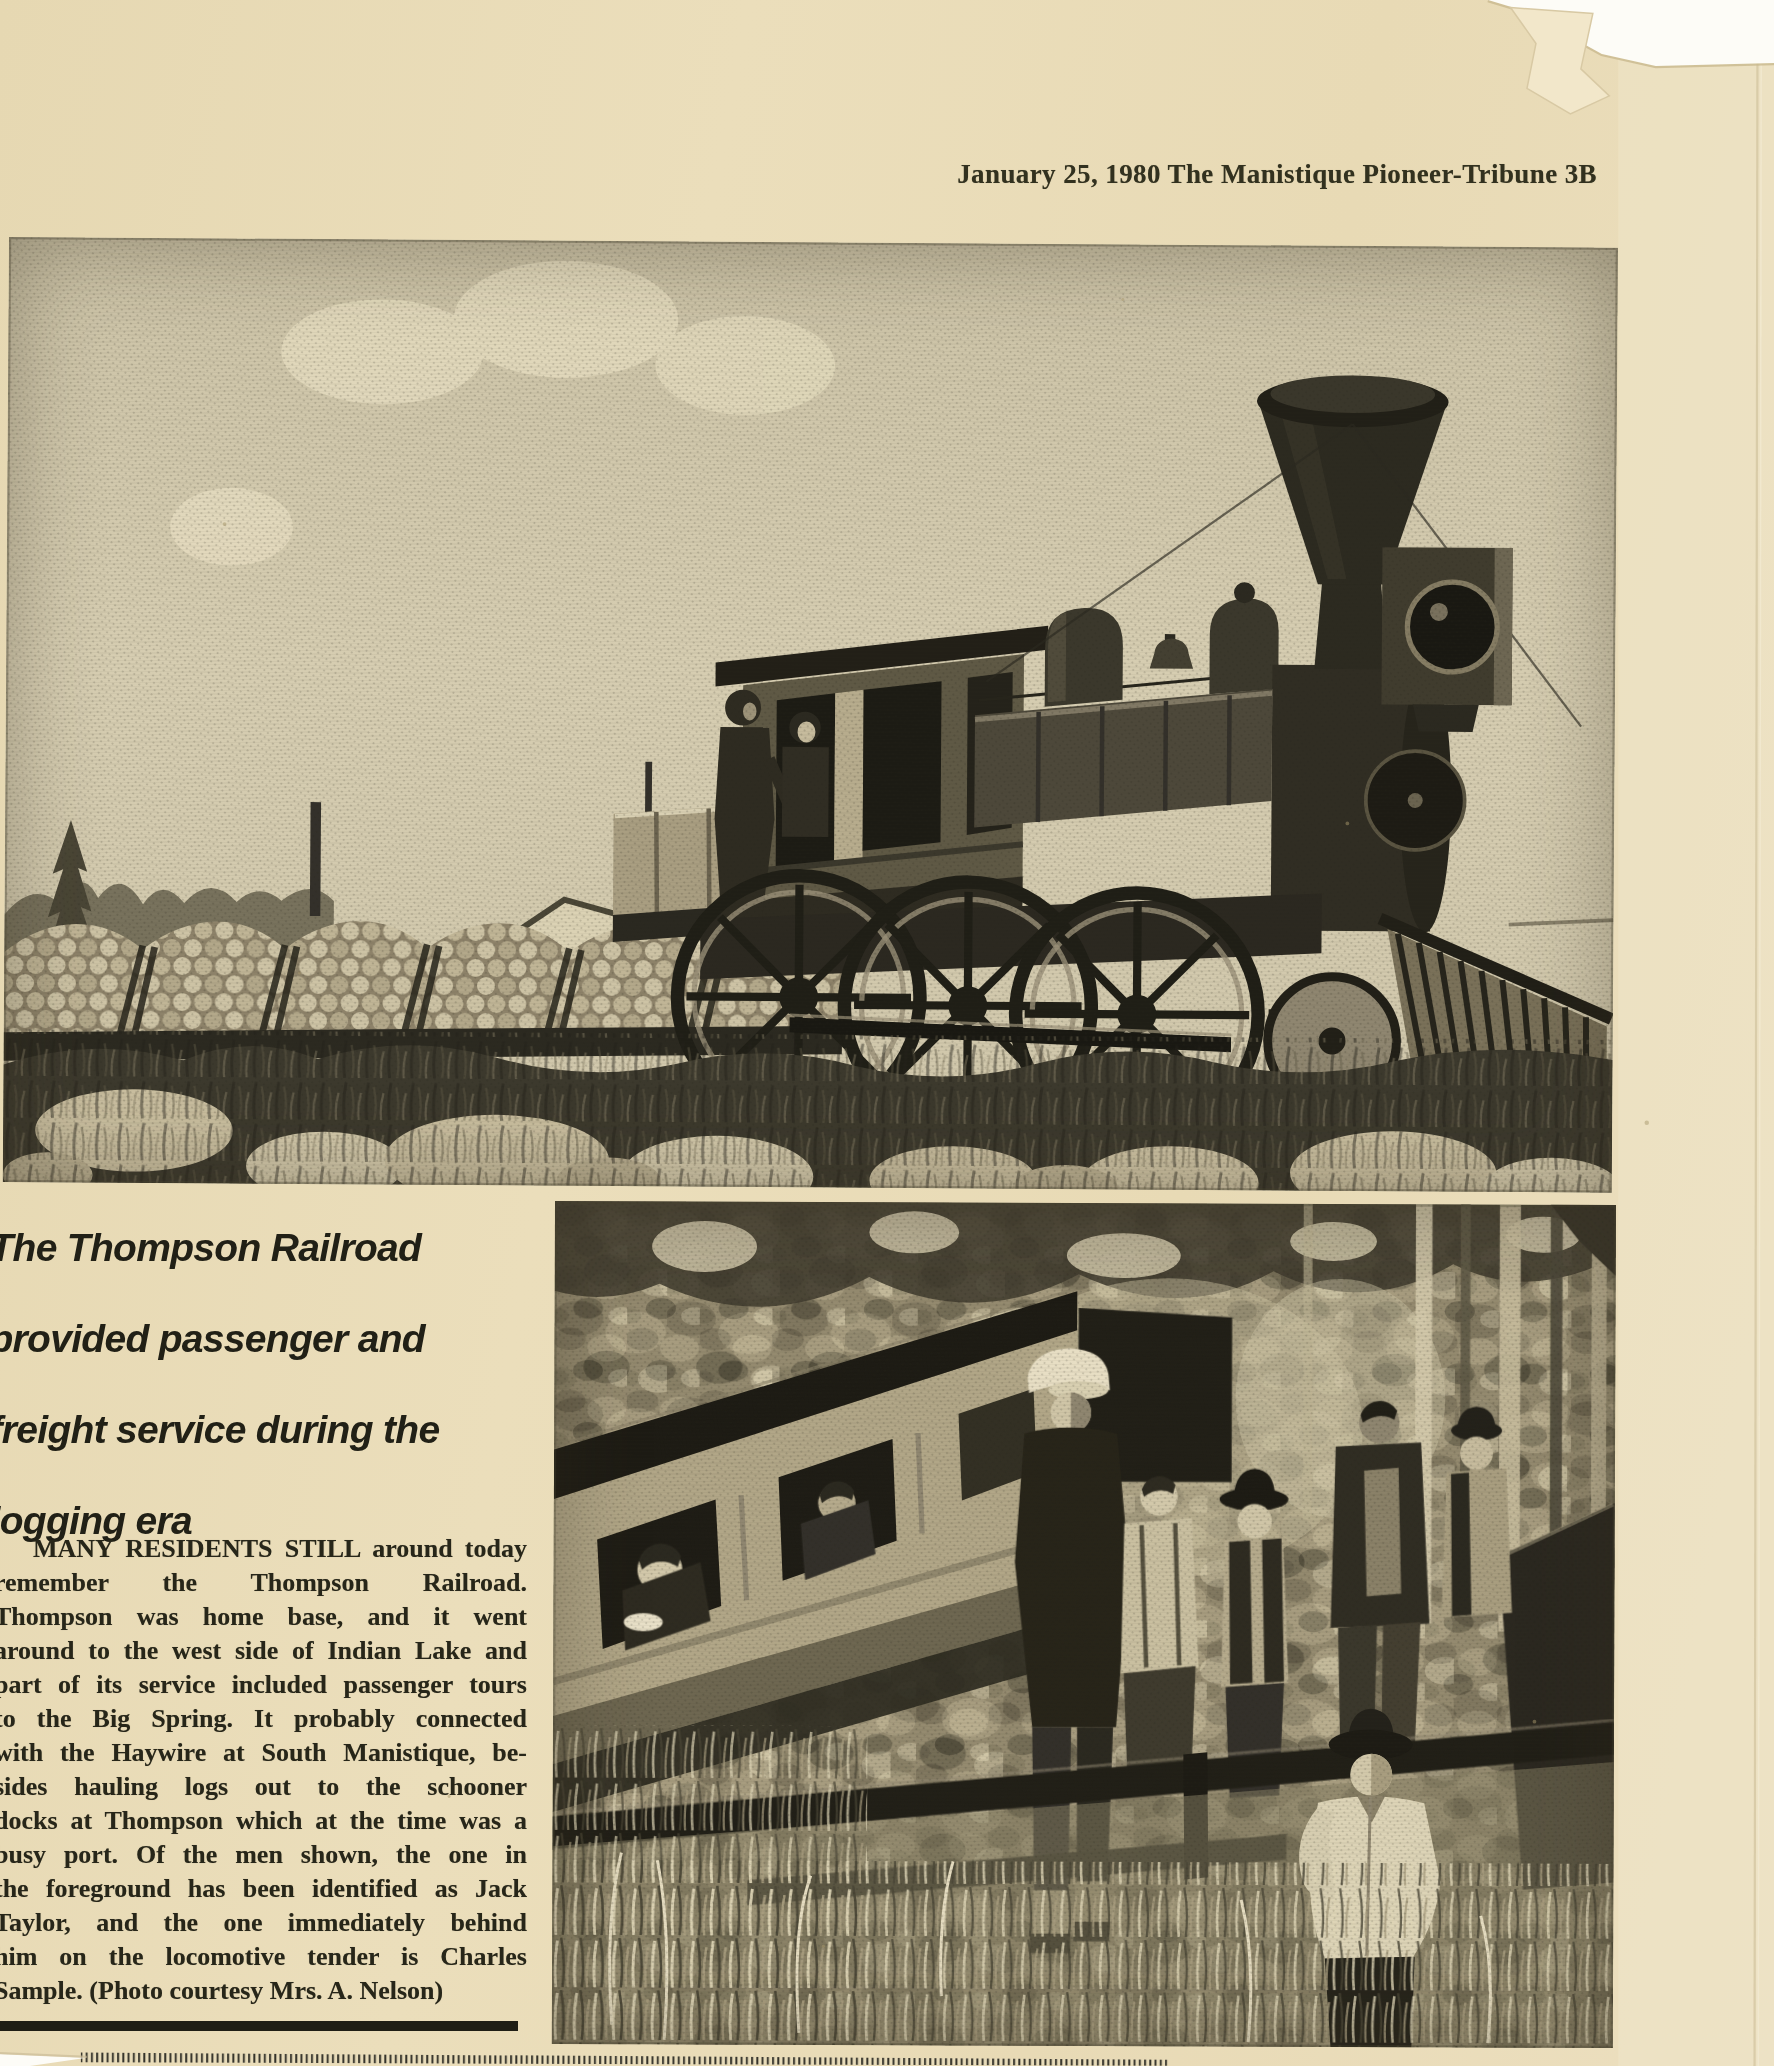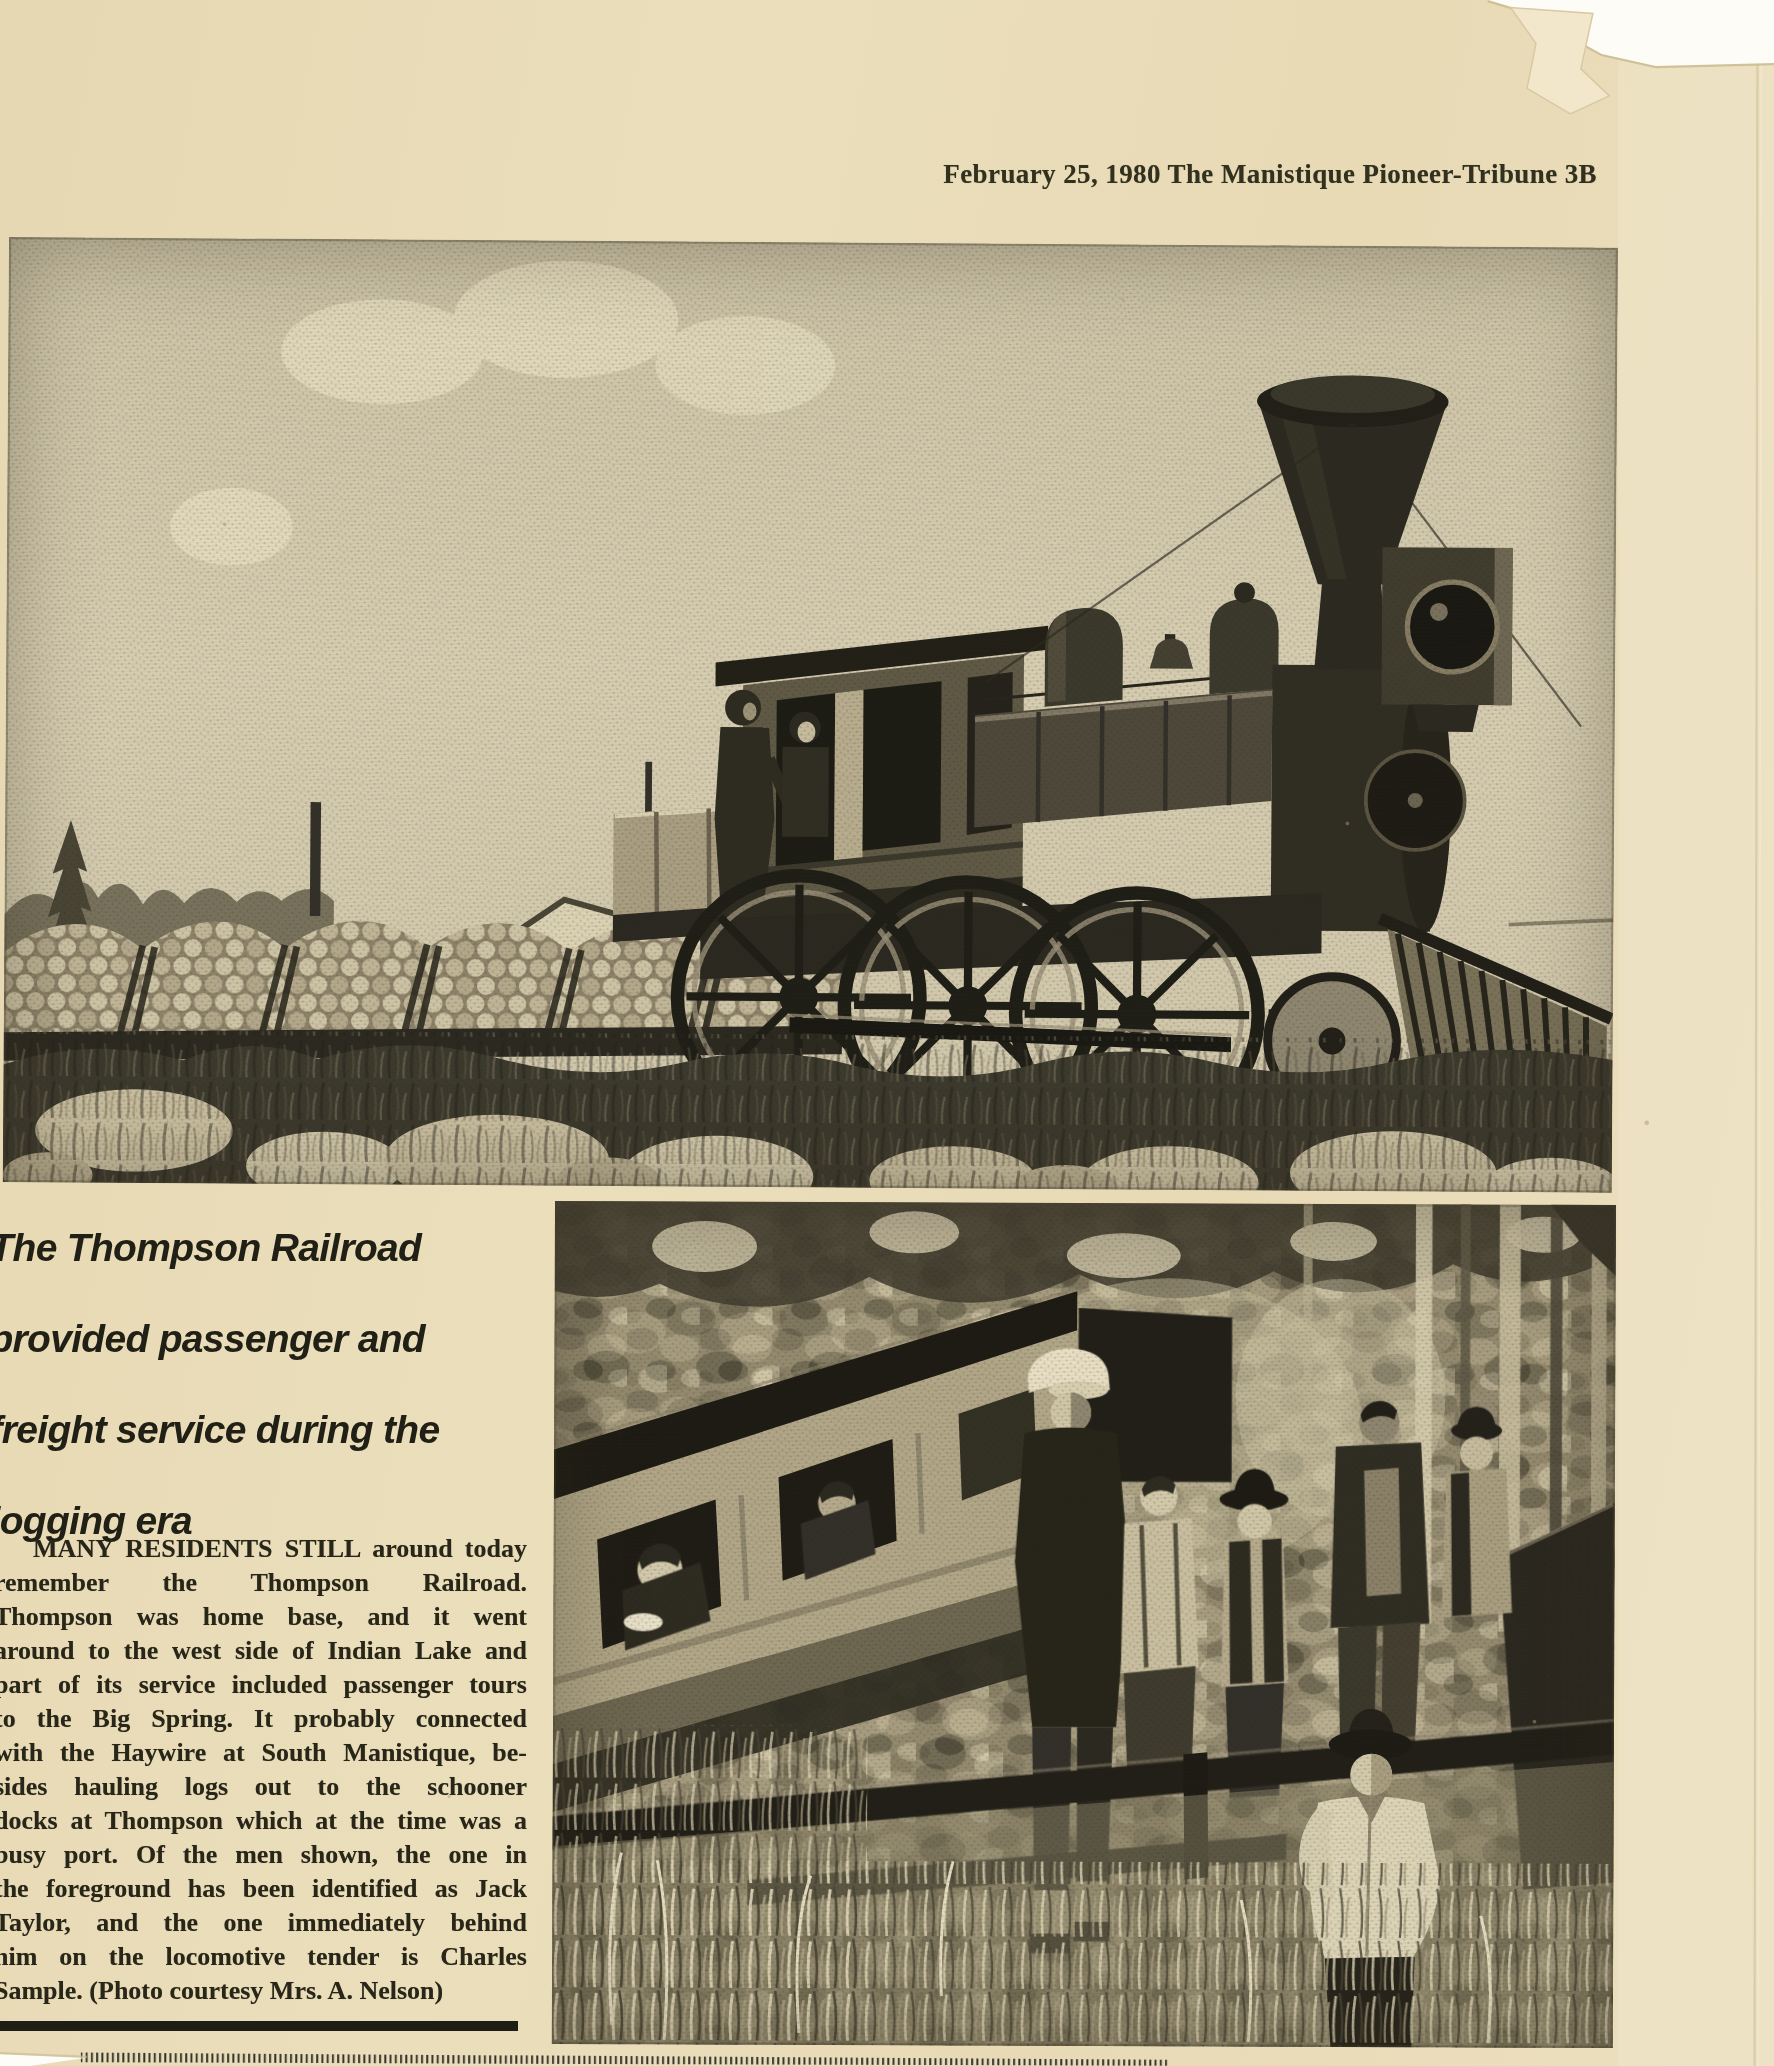--- a/index.html
+++ b/index.html
@@ -25,21 +25,21 @@
   .body-col .bl.first{text-indent:39px;}
   .body-col .bl.last{text-align-last:left;}
   .end-rule{position:absolute;left:0;top:2021px;width:518px;height:9.7px;background:#1f1e15;}
   .paper-artifacts{position:absolute;left:0;top:0;width:1774px;height:2066px;z-index:10;pointer-events:none;}
 </style>
 </head>
 <body>
 
 <div class="page">
 
-  <div class="dateline">February 25, 1980 The Manistique Pioneer-Tribune 3B</div>
+  <div class="dateline">January 25, 1980 The Manistique Pioneer-Tribune 3B</div>
 
   <div class="photo photo-top">
     <svg viewBox="0 0 2150 1262" preserveAspectRatio="none">
       <defs>
         <linearGradient id="sky1" x1="0" y1="0" x2="0" y2="1">
           <stop offset="0" stop-color="#cbc2a6"></stop>
             <stop offset="0.45" stop-color="#d6cdb1"></stop>
             <stop offset="1" stop-color="#cfc6aa"></stop>
         </linearGradient>
         <pattern id="dots1" width="7" height="7" patternUnits="userSpaceOnUse" patternTransform="rotate(38)">

